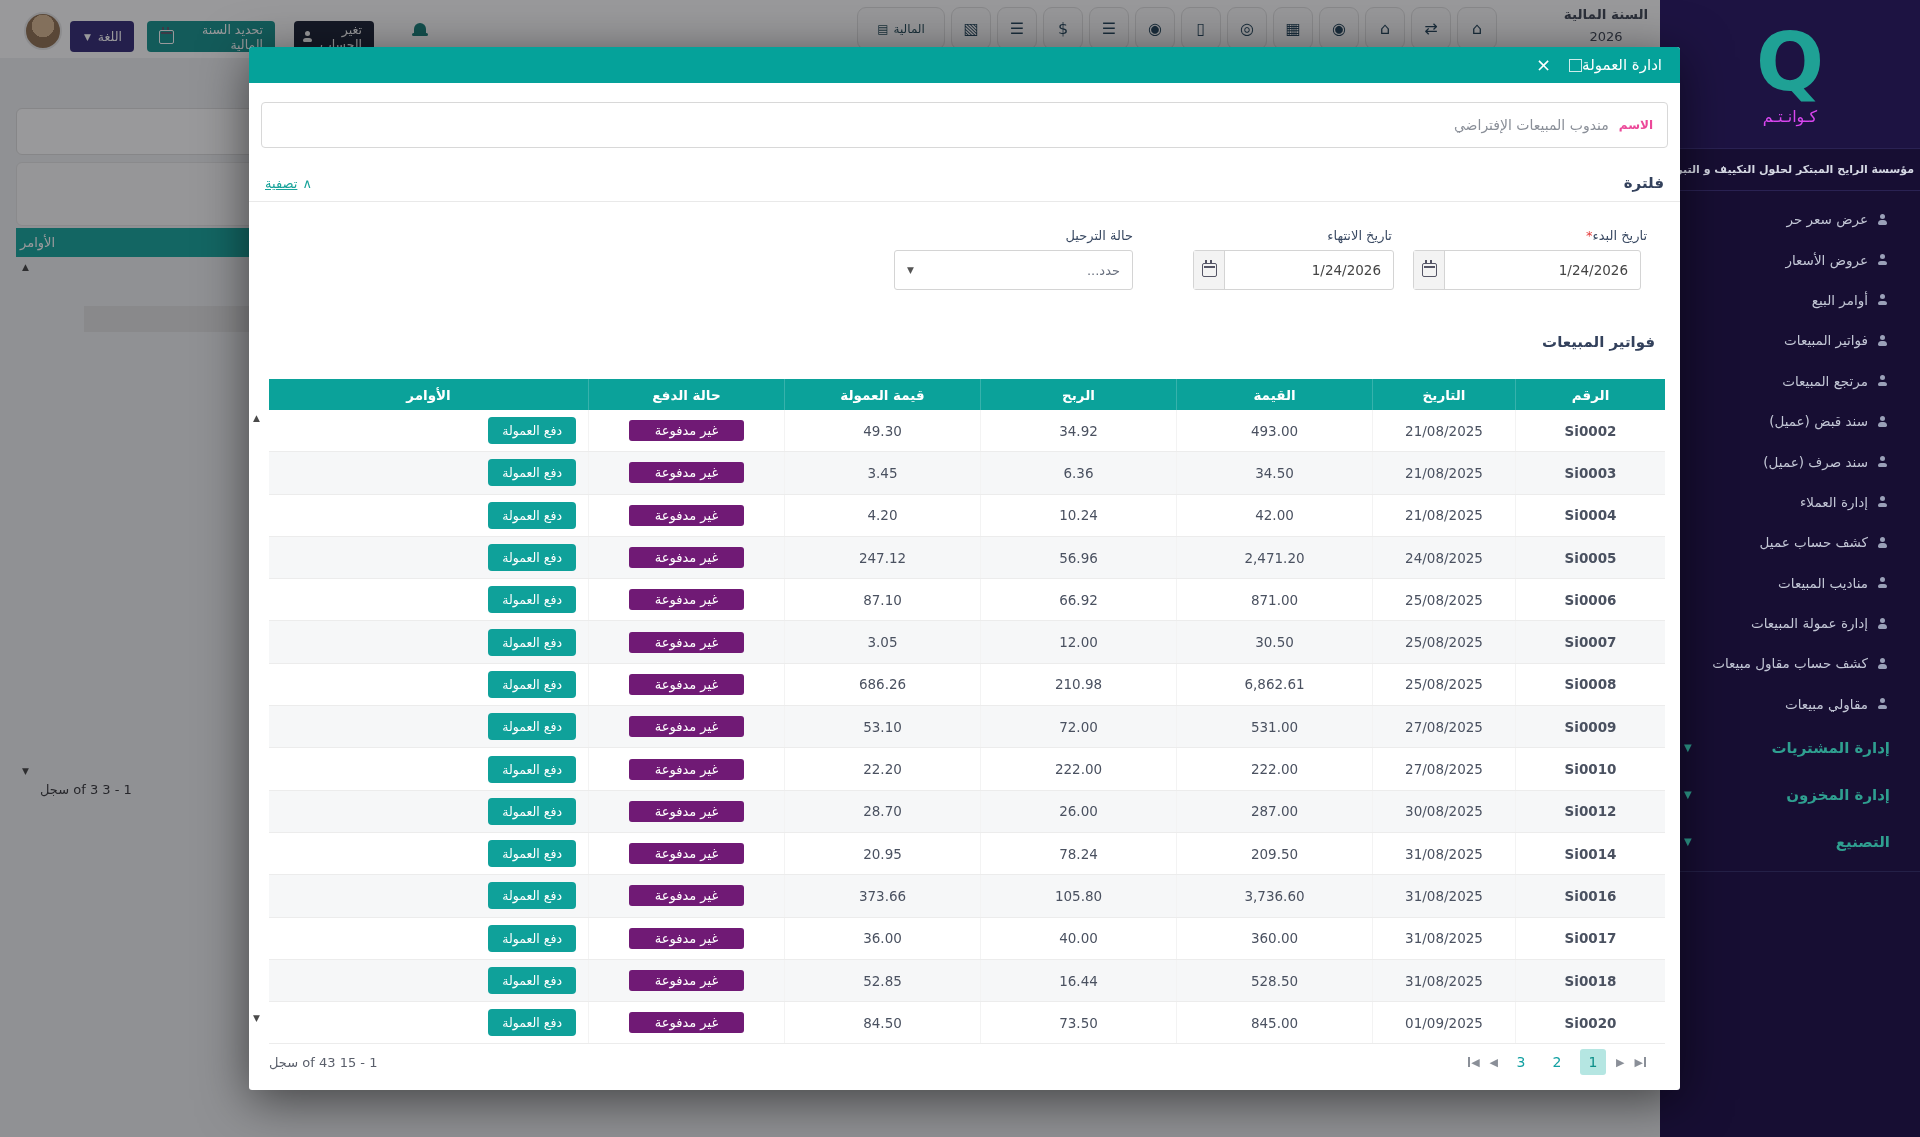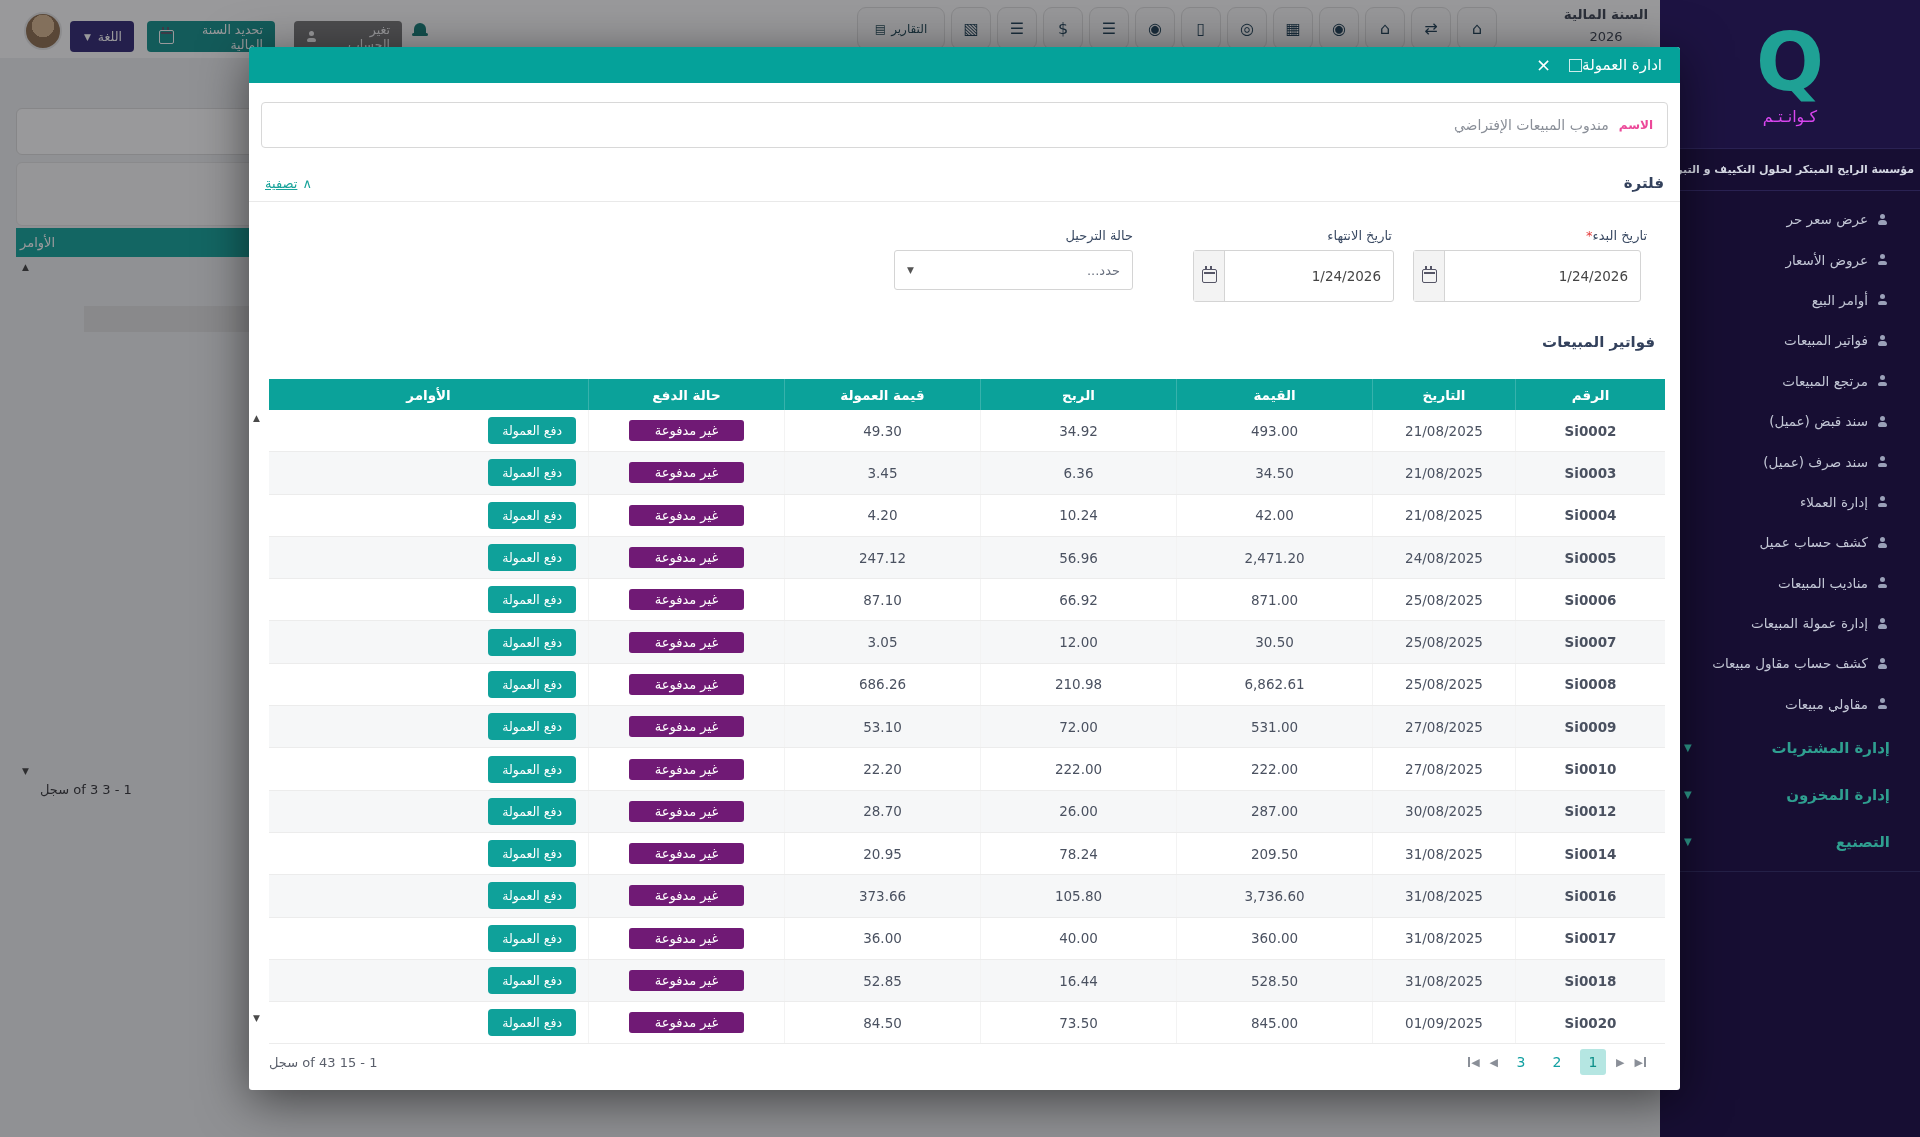--- a/index.html
+++ b/index.html
@@ -6,21 +6,21 @@
   .screen{position:relative;width:1920px;height:1137px;overflow:hidden;
           font-family:"DejaVu Sans",sans-serif;background:#eef0f2;direction:ltr;}
   
   .topbar{position:absolute;left:0;top:0;width:1660px;height:58px;background:#ffffff;}
   .avatar{position:absolute;left:24px;top:12px;width:34px;height:34px;border-radius:50%;
           background:radial-gradient(circle at 50% 35%, #d8b48c 0 40%, #8a6a4a 41% 100%);border:2px solid #e8e8e8;}
   .nav-btn{position:absolute;top:21px;height:31px;border-radius:4px;color:#fff;font-size:12.5px;
            display:flex;align-items:center;gap:7px;padding:0 12px;direction:rtl;box-sizing:border-box;}
   .btn-lang{left:70px;width:64px;background:#2b2170;}
   .btn-fy{left:147px;width:128px;background:#0c8f89;}
-  .btn-acct{left:294px;width:108px;background:#737373;}
+  .btn-acct{left:294px;width:80px;background:#0f172a;}
   .caret-dn{font-size:9px;}
   .bell{position:absolute;left:412px;top:22px;width:16px;height:16px;}
   .bell::before{content:"";position:absolute;top:1px;left:2px;width:12px;height:10px;background:#0d7b74;border-radius:6px 6px 0 0;}
   .bell::after{content:"";position:absolute;top:11px;left:0;width:16px;height:2.5px;background:#0d7b74;border-radius:2px;}
   .cal-ico{width:13px;height:12px;border:1.5px solid #556;border-radius:2px;position:relative;flex:none;}
   .cal-ico::before{content:"";position:absolute;top:-4px;left:2px;width:2px;height:3px;background:#556;box-shadow:5px 0 #556;}
   .cal-ico::after{content:"";position:absolute;top:1.5px;left:1px;right:1px;height:2px;background:#556;}
   .p-glyph{width:11px;height:11px;position:relative;flex:none;}
   .p-glyph::before{content:"";position:absolute;top:0;left:3px;width:5px;height:5px;border-radius:50%;background:currentColor;}
   .p-glyph::after{content:"";position:absolute;bottom:0;left:1px;width:9px;height:4.5px;border-radius:5px 5px 2px 2px;background:currentColor;}
@@ -66,21 +66,21 @@
   .name-value{font-size:14px;color:#8a8f98;}
   .filter-head{display:flex;justify-content:space-between;align-items:center;margin:26px 16px 0;}
   .filter-title{font-size:15px;font-weight:bold;color:#33415c;}
   .collapse-link{direction:ltr;font-size:13px;color:#18a39a;display:flex;align-items:center;gap:5px;cursor:pointer;}
   .collapse-link .word{text-decoration:underline;}
   .filter-divider{border-top:1px solid #e9e9e9;margin-top:9px;}
   .filter-area{position:relative;height:160px;}
   .f-label{position:absolute;top:26px;font-size:13px;color:#3a4a63;white-space:nowrap;}
   .f-label .req{color:#e53e3e;}
   .lab-start{right:33px;} .lab-end{right:288px;} .lab-post{right:547px;}
-  .date-group{position:absolute;top:48px;height:52px;display:flex;direction:ltr;border:1px solid #d4d4d4;border-radius:3px;box-sizing:border-box;background:#fff;justify-content:flex-end;}
+  .date-group{position:absolute;top:48px;height:40px;display:flex;direction:ltr;border:1px solid #d4d4d4;border-radius:3px;box-sizing:border-box;background:#fff;justify-content:flex-end;}
   .dg-start{right:39px;width:228px;} .dg-end{right:286px;width:201px;}
   .date-btn{width:30px;border-right:1px solid #d4d4d4;background:#f3f3f3;display:flex;align-items:center;justify-content:center;cursor:pointer;}
   .date-val{flex:1;display:flex;align-items:center;justify-content:flex-end;padding:0 12px;font-size:13.5px;color:#444;}
   .select-box{position:absolute;top:48px;right:547px;width:239px;height:40px;border:1px solid #d4d4d4;border-radius:3px;box-sizing:border-box;
               display:flex;align-items:center;justify-content:space-between;padding:0 12px;background:#fff;cursor:pointer;}
   .select-val{font-size:13px;color:#6b7280;}
   .select-caret{font-size:9px;color:#555;}
   .invoices-title{position:absolute;top:286px;right:25px;font-size:15px;font-weight:bold;color:#33415c;}
   .table{position:absolute;top:332px;left:20px;width:1396px;}
   .t-row{display:grid;grid-template-columns:150px 143px 196px 196px 196px 196px 1fr;direction:rtl;}
@@ -120,21 +120,21 @@
       <span>تحديد السنة المالية</span>
       <span class="cal-ico" style="border-color:#fff;"></span>
     </div>
     <div class="nav-btn btn-acct">
       <span>تغير الحساب</span>
       <span class="p-glyph"></span>
     </div>
     <div class="bell"></div>
     <div class="tb-icons">
       <div class="tb-btn reports">
-        <span>التقارير</span>
+        <span>المالية</span>
         <span>▤</span>
       </div>
 
         <div class="tb-btn">
           <span>▧</span>
         </div>
 
         <div class="tb-btn">
           <span>☰</span>
         </div>

